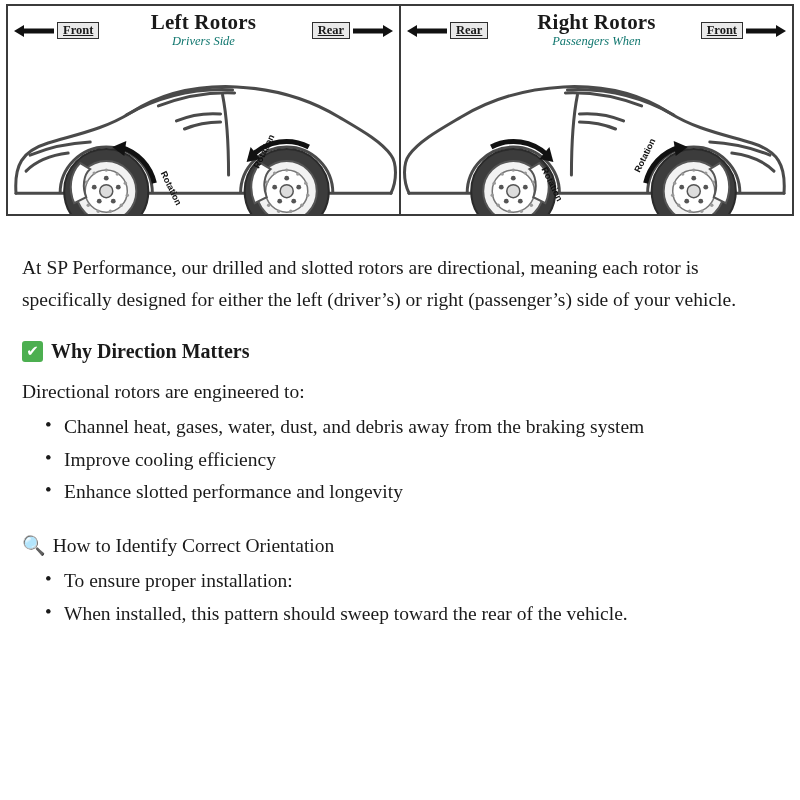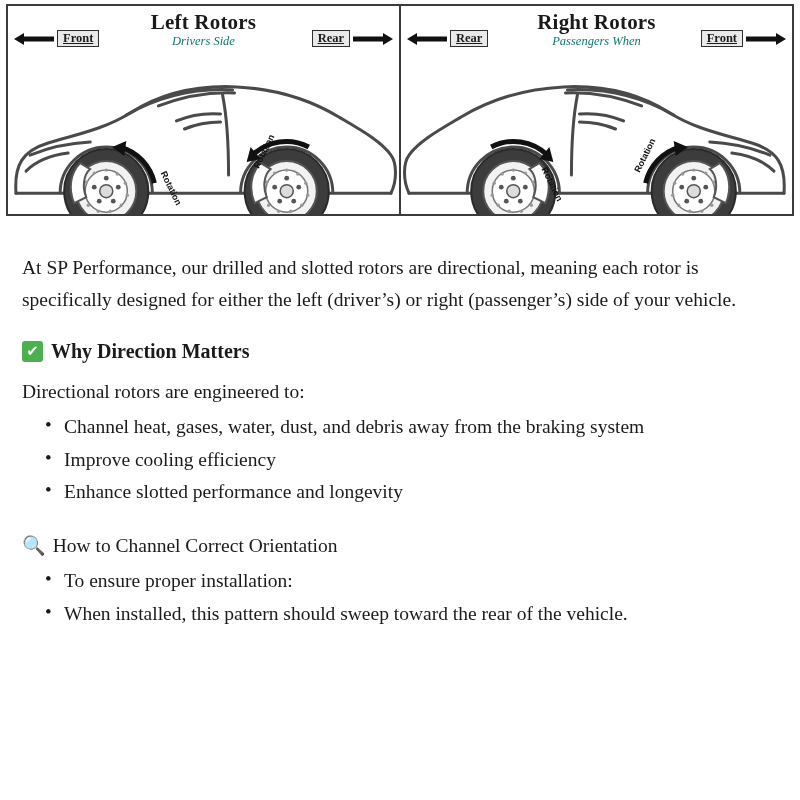--- a/index.html
+++ b/index.html
@@ -48,21 +48,21 @@
   }
   .panel-sub {
     text-align: center;
     font-style: italic;
     font-size: 12.5px;
     margin-top: -1px;
     color: #0f766e;
   }
   .dirlabel {
     position: absolute;
-    top: 24px;
+    top: 16px;
     display: flex;
     align-items: center;
     gap: 3px;
     font-size: 12.5px;
     font-weight: bold;
     font-family: "Liberation Serif", serif;
   }
   .dirlabel .txt {
     background: #e9e9e9;
     border: 1px solid #2f2f2f;
@@ -375,21 +375,21 @@
     <p class="para tight">Directional rotors are engineered to:</p>
 
     <ul class="bullets">
       <li>Channel heat, gases, water, dust, and debris away from the braking system</li>
       <li>Improve cooling efficiency</li>
       <li>Enhance slotted performance and longevity</li>
     </ul>
 
     <div class="heading2">
       <span class="glass-icon">🔍</span>
-      <span>How to Channel Correct Orientation</span>
+      <span>How to Identify Correct Orientation</span>
     </div>
 
     <ul class="bullets">
       <li>To ensure proper installation:</li>
       <li>When installed, this pattern should sweep toward the rear of the vehicle.</li>
     </ul>
   </div>
 </div>
 
 </body></html>

